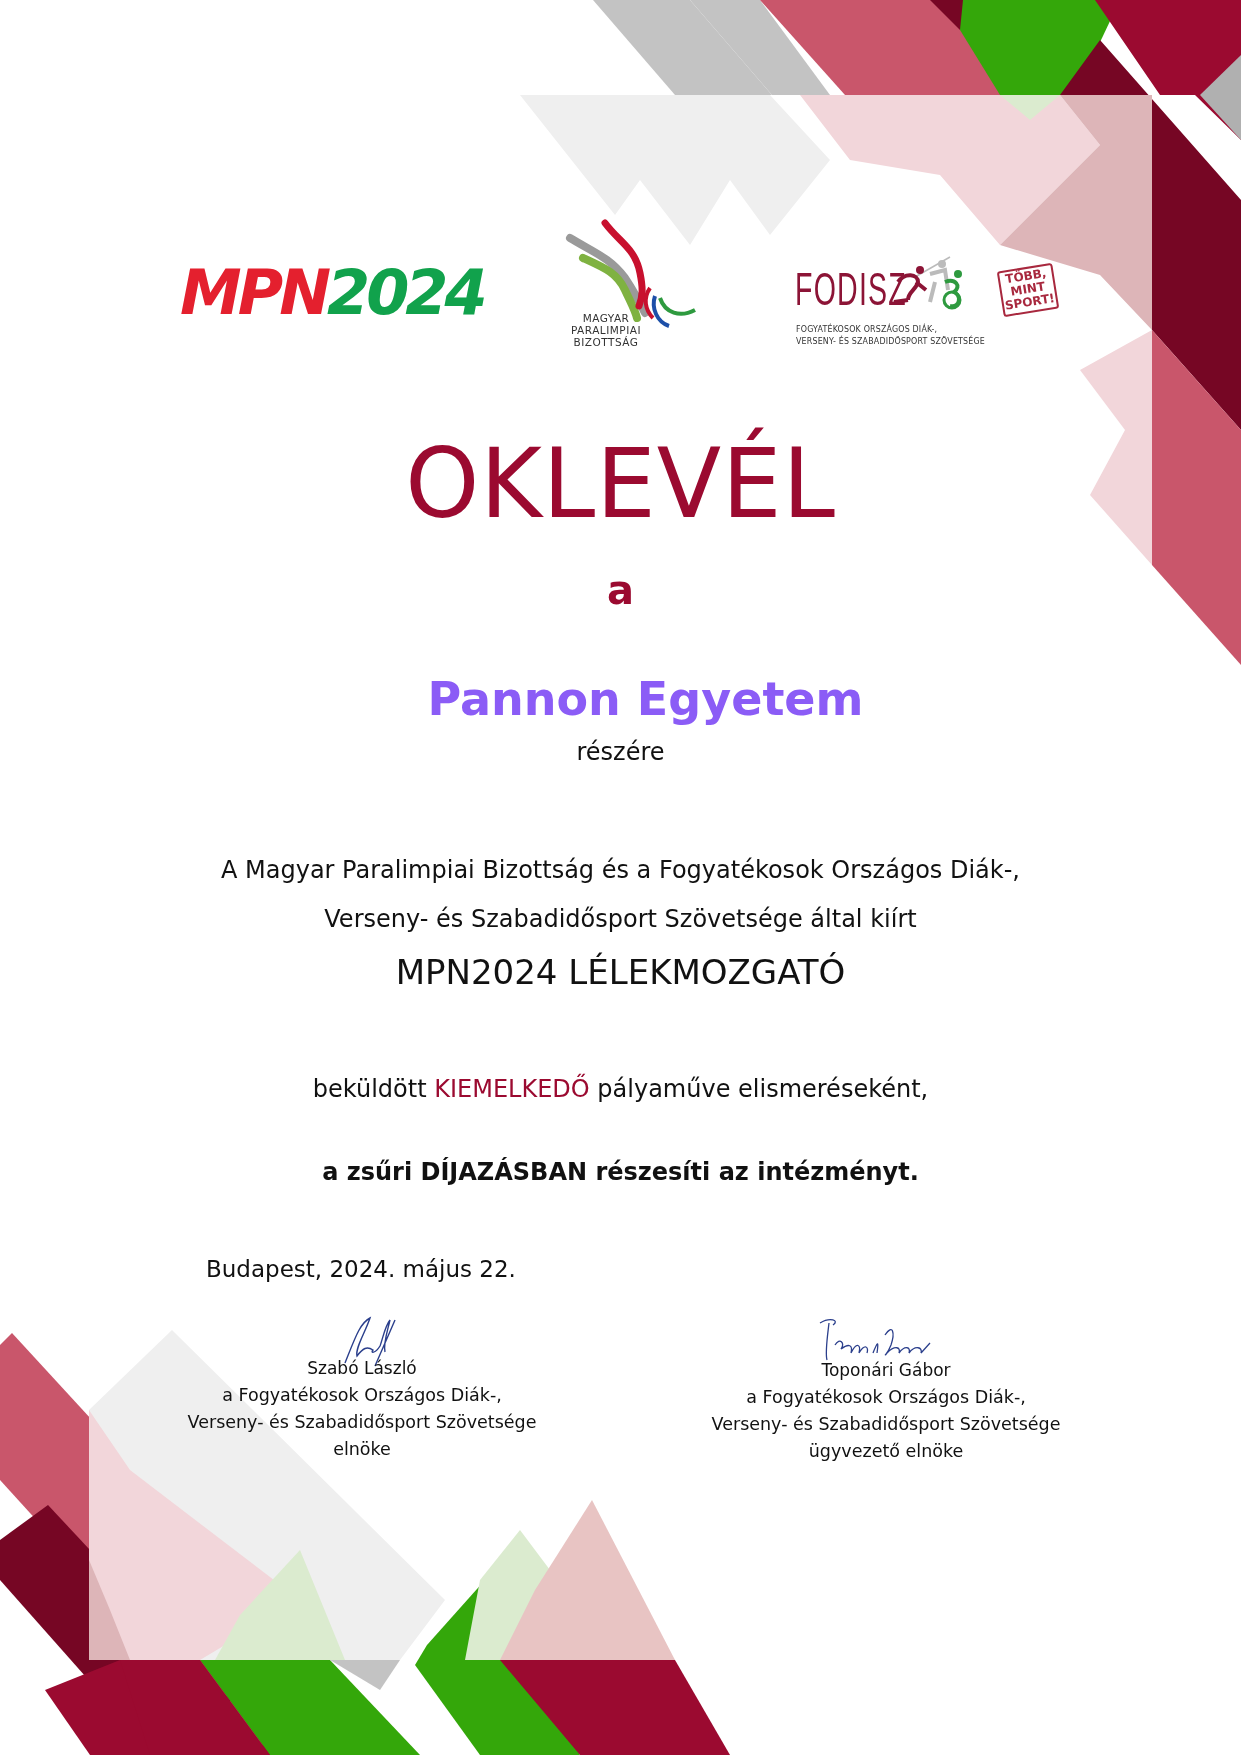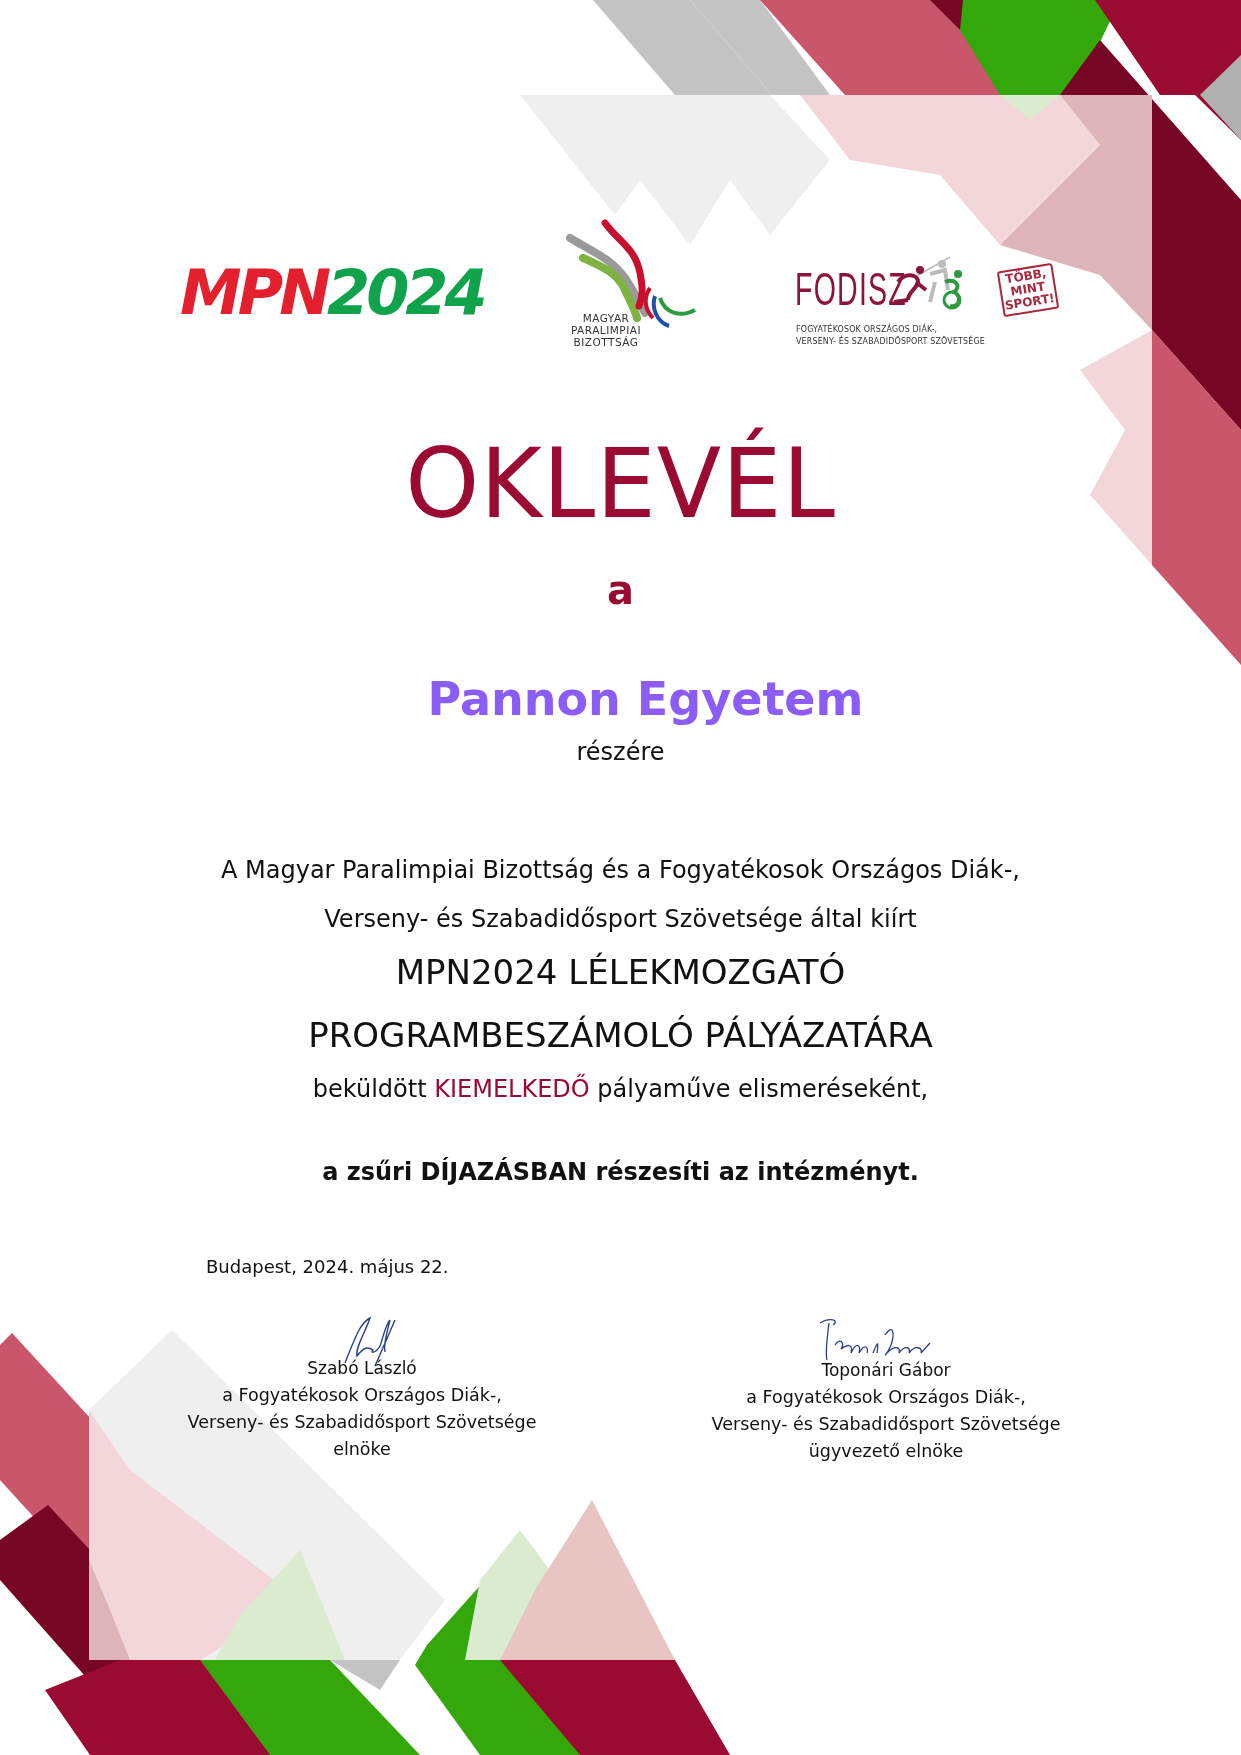--- a/index.html
+++ b/index.html
@@ -15,21 +15,21 @@
   .fodisz-sub { position:absolute; left:796px; top:323px; font-size:8.6px; line-height:12px; color:#333; letter-spacing:0.2px; transform:scaleX(0.92); transform-origin:left top; }
   .stamp { position:absolute; left:1000px; top:267px; width:56px; height:46px; border:2.5px solid #a8283e; border-radius:3px; transform:rotate(-9deg); color:#a8283e; font-weight:bold; font-size:12px; line-height:13px; text-align:center; padding-top:1px; box-sizing:border-box; font-family:"DejaVu Sans", sans-serif; }
   .title { top:436px; font-family:"DejaVu Sans", sans-serif; font-size:96px; color:#9b0a30; line-height:1; letter-spacing:1px; transform:scaleX(0.98); }
   .article { top:570px; font-size:40px; color:#9b0a30; font-weight:bold; line-height:1; }
   .recipient { top:676px; font-size:46px; color:#8b5cf6; font-weight:bold; line-height:1;margin-left:25px; }
   .reszere { top:740px; font-size:24px; color:#111; line-height:1; }
   .body-line { font-size:24px; line-height:1; color:#111; }
   .big-line { font-size:34px; line-height:1; color:#111; }
   .bold-line { font-size:24px; font-weight:bold; line-height:1; color:#111; }
   .hl { color:#9b0a30; }
-  .date { position:absolute; left:206px; top:1256px; font-size:18px; color:#111; }
+  .date { position:absolute; left:206px; top:1256px; font-size:23px; color:#111; }
   .sig { position:absolute; text-align:center; font-size:17.5px; line-height:27px; color:#111; }
   .sig .name { font-weight:normal; font-size:17px; }
   .signature-svg { position:absolute; }
 </style>
 </head>
 <body>
 
 <svg id="bg" viewBox="0 0 1241 1755" xmlns="http://www.w3.org/2000/svg">
 
   <g>
@@ -113,21 +113,20 @@
   </div>
 
   <div class="center title">OKLEVÉL</div>
   <div class="center article">a</div>
   <div class="center recipient">Pannon Egyetem</div>
   <div class="center reszere">részére</div>
 
   <div class="center body-line" style="top:858px;">A Magyar Paralimpiai Bizottság és a Fogyatékosok Országos Diák-,</div>
   <div class="center body-line" style="top:907px;">Verseny- és Szabadidősport Szövetsége által kiírt</div>
   <div class="center big-line" style="top:955px;">MPN2024 LÉLEKMOZGATÓ</div>
-  <div class="center big-line" style="top:1018px;">PROGRAMBESZÁMOLÓ PÁLYÁZATÁRA</div>
   <div class="center body-line" style="top:1077px;">
     <span>beküldött </span><span class="hl">KIEMELKEDŐ</span><span> pályaműve elismeréseként,</span>
   </div>
   <div class="center bold-line" style="top:1160px;">a zsűri DÍJAZÁSBAN részesíti az intézményt.</div>
 
   <div class="date">Budapest, 2024. május 22.</div>
 
   <svg class="signature-svg" style="left:325px;top:1308px;" width="90" height="60" viewBox="0 0 90 60">
     <path d="M20,55 C30,30 35,15 45,10 C40,25 30,40 32,48 C38,40 42,38 48,42 C45,45 50,46 55,38 C58,30 60,18 65,12 C62,25 58,36 60,44 M70,12 L50,58" stroke="#2b3f8c" stroke-width="1.4" fill="none"></path>
   </svg>

